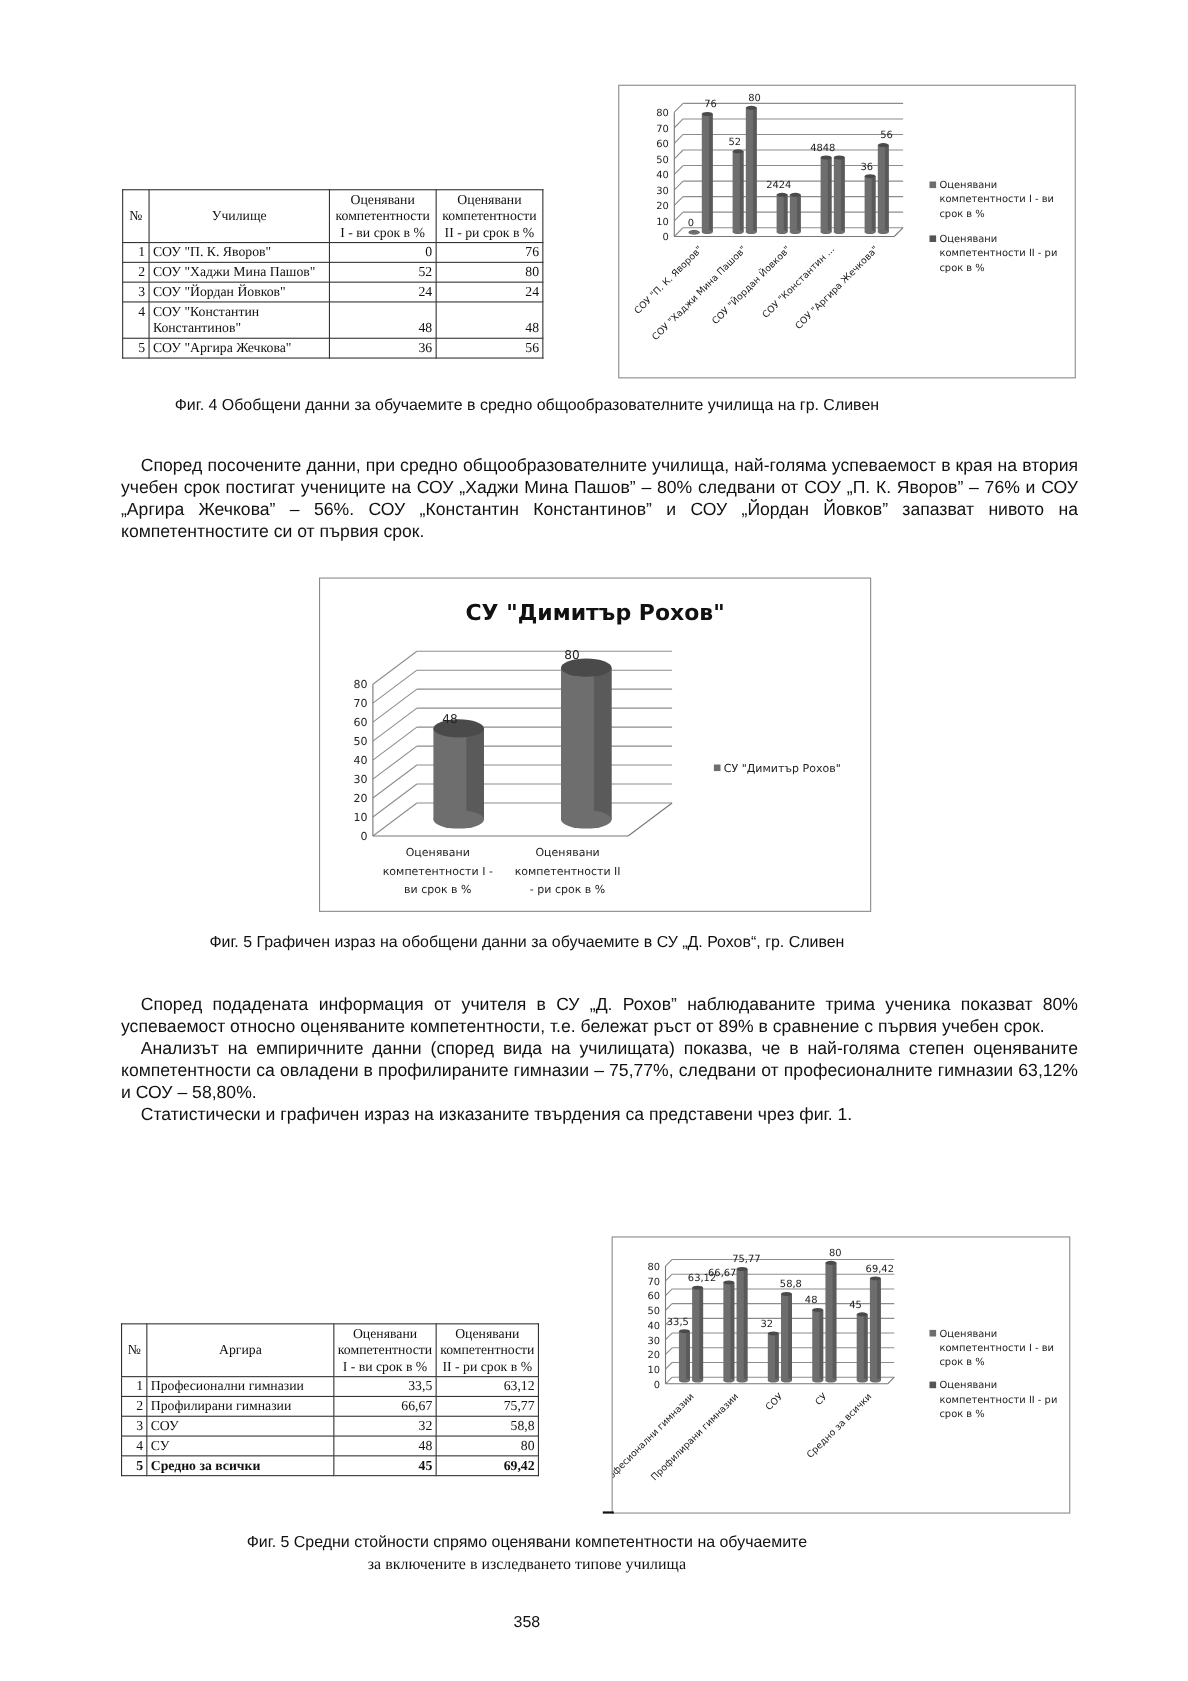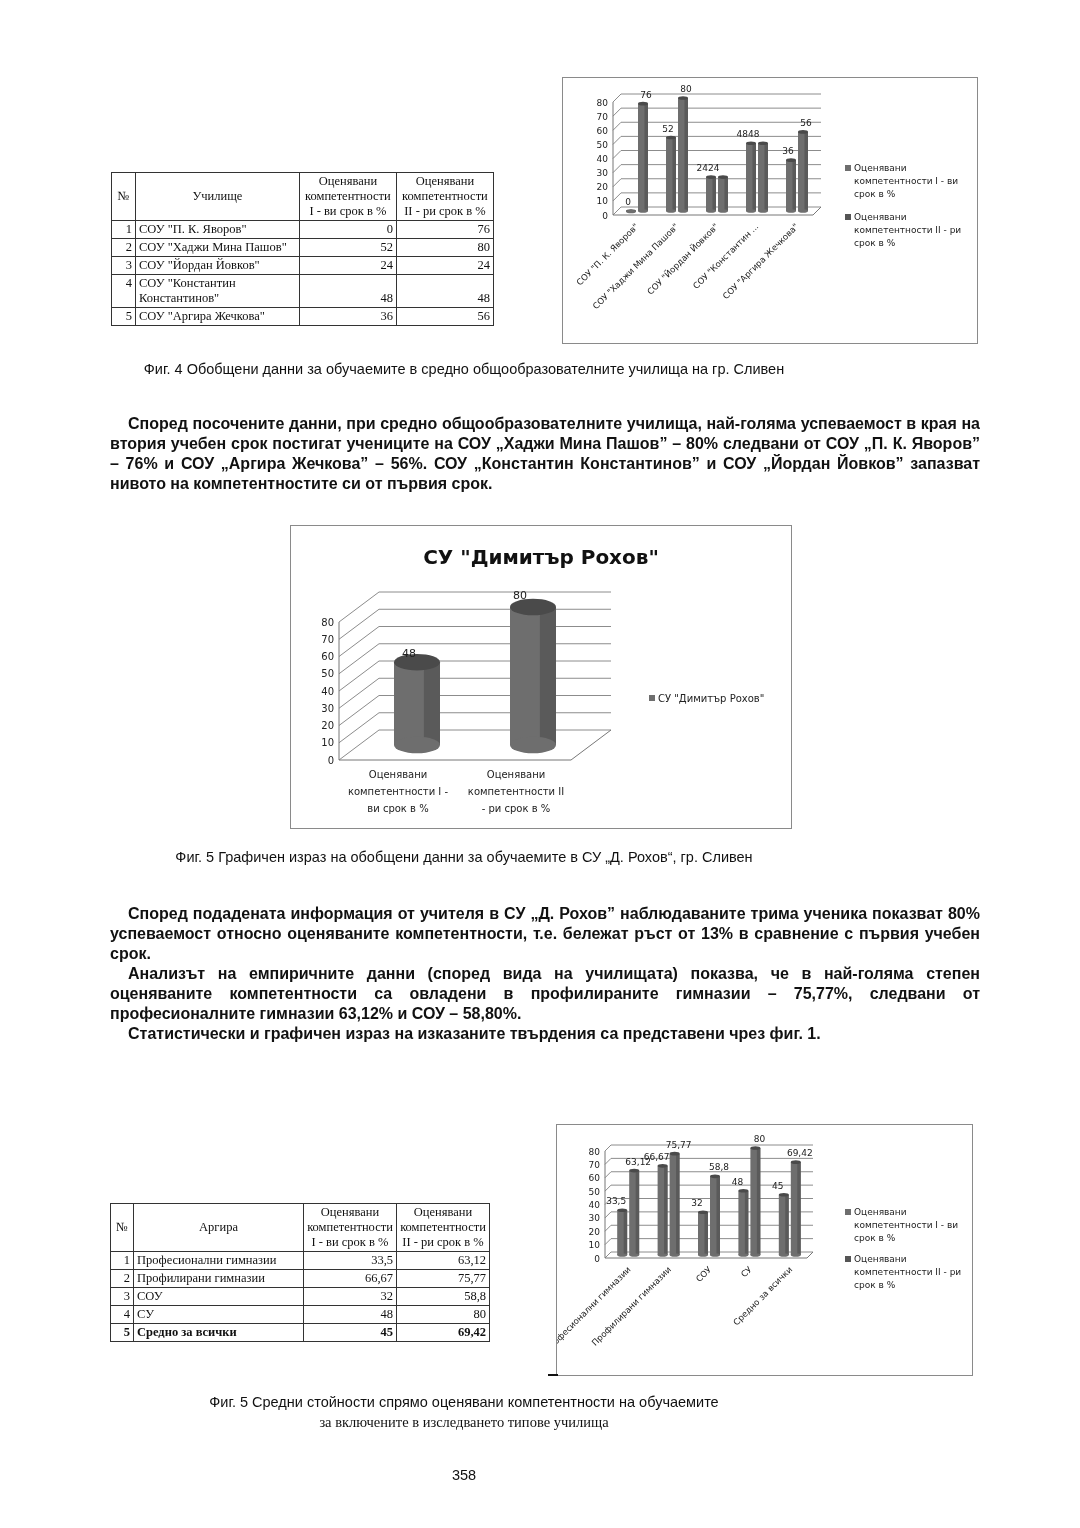--- a/index.html
+++ b/index.html
@@ -5,22 +5,22 @@
   html, body { margin:0; padding:0; background:#ffffff; }
   body { width:1080px; height:1528px; position:relative; overflow:hidden; font-family:"Liberation Sans", sans-serif; color:#111; }
   .abs { position:absolute; }
   table.dt { border-collapse:collapse; font-family:"Liberation Serif", serif; font-size:12.5px; color:#111; }
   table.dt td, table.dt th { border:1px solid #333; padding:1px 3px; line-height:15px; }
   table.dt th { font-weight:normal; text-align:center; }
   table.dt td.num { text-align:right; }
   table.dt td.idx { text-align:right; width:12px; }
   table.dt tr.bold td { font-weight:bold; }
   .chartbox { border:1px solid #8a8a8a; background:#fff; }
-  .caption { font-size:14.5px; text-align:center; left:0; width:928px; }
-  .para { left:110px; width:870px; font-size:16px; line-height:20px; text-align:justify;font-weight:bold; }
+  .caption { font-size:14.5px; text-align:center; left:0; width:928px;padding-left:15px; }
+  .para { left:110px; width:870px; font-size:16px; line-height:20px; text-align:justify; }
   .para p { margin:0; text-indent:18px; }
   svg text { font-family:"DejaVu Sans", sans-serif; }
 </style>
 </head>
 <body>
 
 <div class="abs" style="left:111px; top:172px;">
   <table class="dt" style="width:383px;">
     <tbody>
         <tr>
@@ -245,21 +245,21 @@
     <g>
       <rect x="358" y="169" width="6" height="6" fill="#6e6e6e"></rect>
       <text x="367" y="176" font-size="10" fill="#222">СУ "Димитър Рохов"</text>
     </g>
   </svg>
 </div>
 
 <div class="abs caption" style="top:849px;">Фиг. 5 Графичен израз на обобщени данни за обучаемите в СУ „Д. Рохов“, гр. Сливен</div>
 
 <div class="abs para" style="top:904px;">
-  <p>Според подадената информация от учителя в СУ „Д. Рохов” наблюдаваните трима ученика показват 80% успеваемост относно оценяваните компетентности, т.е. бележат ръст от 13% в сравнение с първия учебен срок.</p>
+  <p>Според подадената информация от учителя в СУ „Д. Рохов” наблюдаваните трима ученика показват 80% успеваемост относно оценяваните компетентности, т.е. бележат ръст от 89% в сравнение с първия учебен срок.</p>
   <p>Анализът на емпиричните данни (според вида на училищата) показва, че в най-голяма степен оценяваните компетентности са овладени в профилираните гимназии – 75,77%, следвани от професионалните гимназии 63,12% и СОУ – 58,80%.</p>
   <p>Статистически и графичен израз на изказаните твърдения са представени чрез фиг. 1.</p>
 </div>
 
 <div class="abs" style="left:110px; top:1203px;">
   <table class="dt" style="width:380px;">
     <tbody>
         <tr>
       <th style="width:16px;">№</th>
       <th>Аргира</th>

